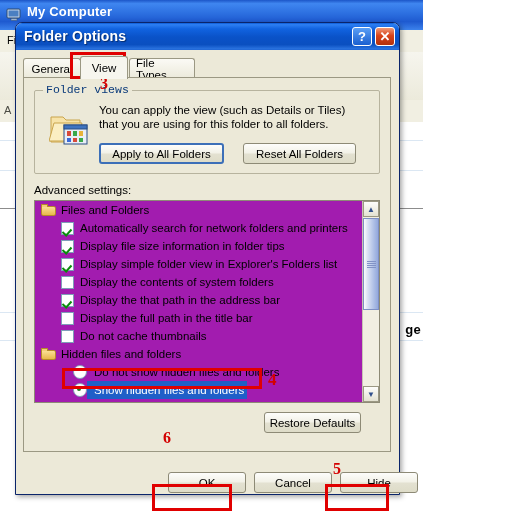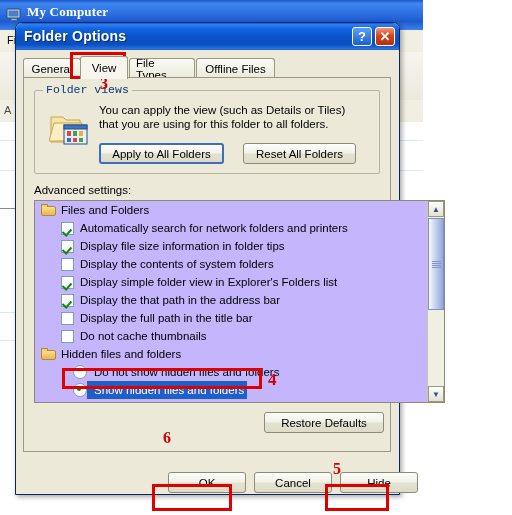--- a/index.html
+++ b/index.html
@@ -18,21 +18,21 @@
   #bg-titlebar {
     position: absolute; left: 0; top: 0; width: 423px; height: 30px;
     background: linear-gradient(to bottom,#1c56c8 0%,#3f86f0 12%,#2c6fe0 45%,#1e5ad0 72%,#3c82ec 100%);
   }
   #bg-title-icon {
     position: absolute; left: 5px; top: 6px; width: 18px; height: 18px;
   }
   #bg-title-text {
     position: absolute; left: 27px; top: 4px;
     color: #ffffff; font-size: 13px; font-weight: bold;
-    letter-spacing: .2px; white-space: nowrap; font-family: Liberation Serif, serif;
+    letter-spacing: .2px; white-space: nowrap;
   }
   #bg-menubar {
     position: absolute; left: 0; top: 30px; width: 423px; height: 22px;
     background: #f1efe2; border-bottom: 1px solid #d6d3c4;
     font-size: 11px; color: #000;
   }
   #bg-menubar span { display:inline-block; padding: 4px 7px 0 7px; }
   #bg-toolbar {
     position: absolute; left: 0; top: 52px; width: 423px; height: 48px;
     background: linear-gradient(to bottom,#f6f5ee 0%,#eceadb 100%);
@@ -155,22 +155,22 @@
   #btn-apply-all { left: 64px; top: 52px; width: 125px;
     border: 2px solid #3c6fb8; border-radius: 3px; }
   #btn-reset-all { left: 208px; top: 52px; width: 113px; }
 
   
   #adv-label {
     position: absolute; left: 10px; top: 106px;
     font-size: 11.5px; color: #000; text-align: right;
   }
   #adv-box {
-    position: absolute; left: 10px; top: 122px; width: 411px; height: 203px;
-    background: #c4b5fd; border: 1px solid #8d8a76;
+    position: absolute; left: 10px; top: 122px; width: 346px; height: 203px;
+    background: #a21caf; border: 1px solid #8d8a76;
     box-sizing: border-box; overflow: hidden;
   }
   #adv-list {
     position: absolute; left: 0; top: 0; right: 17px; bottom: 0;
     overflow: hidden;
   }
   .row {
     position: relative; height: 18px; display: flex; align-items: center;
     font-size: 11.5px; color: #000; white-space: nowrap;
   }
@@ -238,21 +238,21 @@
     border: 1px solid #7d8fc4; box-sizing: border-box;
   }
   #sb-grip {
     position: absolute; left: 3px; top: 42px; width: 9px; height: 7px;
   }
   #sb-grip i {
     display:block; height:1px; background:#8293c6; margin-bottom:1px;
   }
 
   #btn-restore {
-    position: absolute; left: 240px; top: 334px; width: 120px;
+    position: absolute; left: 240px; top: 334px; width: 97px;
   }
 
   
   #footer { position: absolute; left: 0; right: 0; top: 410px; height: 45px; }
   #btn-ok    { position:absolute; left: 152px; top: 12px; width: 78px; }
   #btn-cancel{ position:absolute; left: 238px; top: 12px; width: 78px; }
   #btn-apply { position:absolute; left: 324px; top: 12px; width: 78px; }
 
   
   .annbox {
@@ -307,21 +307,20 @@
     <div class="titlebtn" id="btn-help">?</div>
     <div class="titlebtn" id="btn-close">✕</div>
   </div>
 
   <div id="dlg-client">
 
     <div id="tabstrip">
       <div class="tab" style="left:0px;   width:58px;">General</div>
       <div class="tab selected" style="left:57px;  width:48px;">View</div>
       <div class="tab" style="left:106px; width:66px;">File Types</div>
-      <div class="tab" style="left:173px; width:79px;">Offline Files</div>
     </div>
 
     <div id="tab-panel">
 
       <div id="grp-folderviews">
         <div id="grp-folderviews-legend">Folder views</div>
 
         <svg id="folder-icon" viewBox="0 0 40 38">
           <path d="M2 6 h12 l3 3 h14 v22 h-29 z" fill="#f7e3a8" stroke="#c9a44c"></path>
           <path d="M5 12 h28 l-5 18 h-28 z" fill="#fbeec2" stroke="#c9a44c"></path>
@@ -353,26 +352,26 @@
 
           <div class="row item">
             <span class="cb checked"></span>
             <span class="rowtext">Automatically search for network folders and printers</span>
           </div>
           <div class="row item">
             <span class="cb checked"></span>
             <span class="rowtext">Display file size information in folder tips</span>
           </div>
           <div class="row item">
+            <span class="cb checked"></span>
+            <span class="rowtext">Display simple folder view in Explorer's Folders list</span>
+          </div>
+          <div class="row item">
             <span class="cb"></span>
             <span class="rowtext">Display the contents of system folders</span>
-          </div>
-          <div class="row item">
-            <span class="cb checked"></span>
-            <span class="rowtext">Display simple folder view in Explorer's Folders list</span>
           </div>
           <div class="row item">
             <span class="cb checked"></span>
             <span class="rowtext">Display the that path in the address bar</span>
           </div>
           <div class="row item">
             <span class="cb"></span>
             <span class="rowtext">Display the full path in the title bar</span>
           </div>
           <div class="row item">

